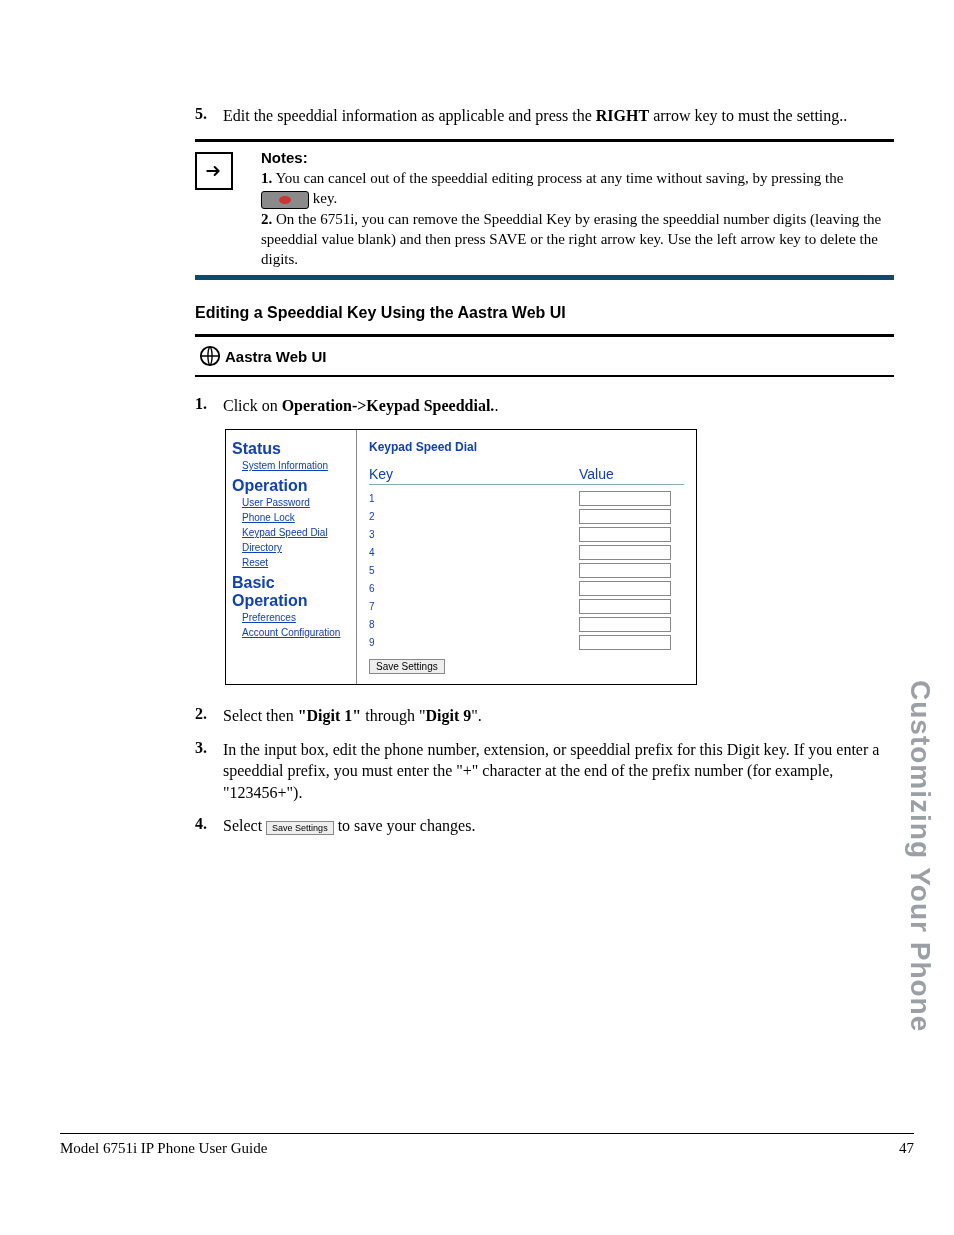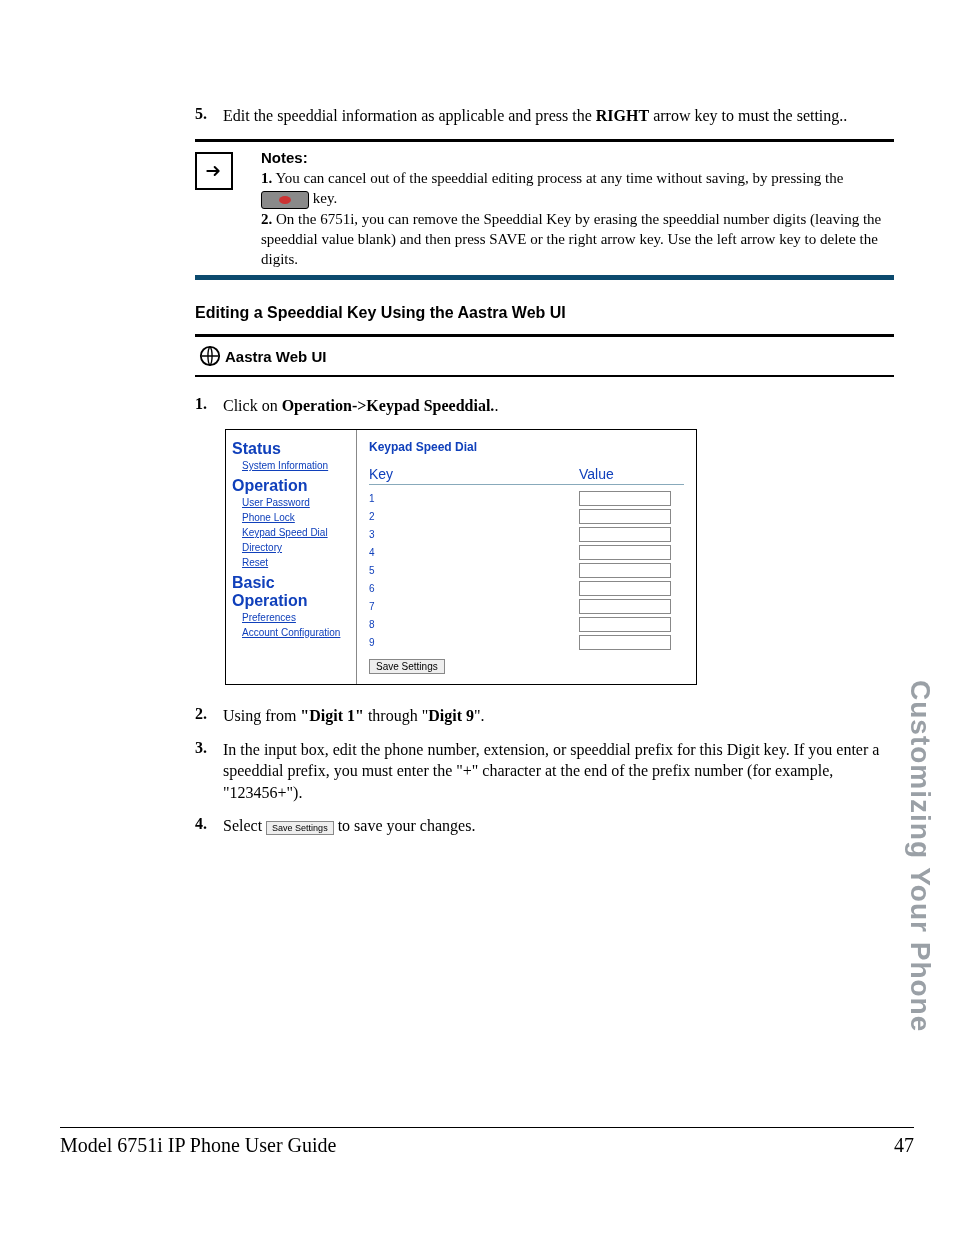--- a/index.html
+++ b/index.html
@@ -199,21 +199,21 @@
   }
   .footer {
     position: absolute;
     bottom: 78px;
     left: 60px;
     right: 40px;
     border-top: 1px solid #000;
     padding-top: 6px;
     display: flex;
     justify-content: space-between;
-    font-size: 20px;
+    font-size: 15px;
   }
 </style>
 </head>
 <body>
 
 <div class="page">
 
   <div class="step">
     <div class="step-num">5.</div>
     <div class="step-body">
@@ -309,21 +309,21 @@
           <div class="k">9</div>
           <div class="v"></div>
         </div>
       <div class="save-btn">Save Settings</div>
     </div>
   </div>
 
   <div class="step">
     <div class="step-num">2.</div>
     <div class="step-body">
-      <span>Using from </span><span class="bold">"Digit 1"</span><span> through "</span><span class="bold">Digit 9</span><span>".</span>
+      <span>Select then </span><span class="bold">"Digit 1"</span><span> through "</span><span class="bold">Digit 9</span><span>".</span>
     </div>
   </div>
 
   <div class="step">
     <div class="step-num">3.</div>
     <div class="step-body">In the input box, edit the phone number, extension, or speeddial prefix for this Digit key. If you enter a speeddial prefix, you must enter the "+" character at the end of the prefix number (for example, "123456+").</div>
   </div>
 
   <div class="step">
     <div class="step-num">4.</div>

